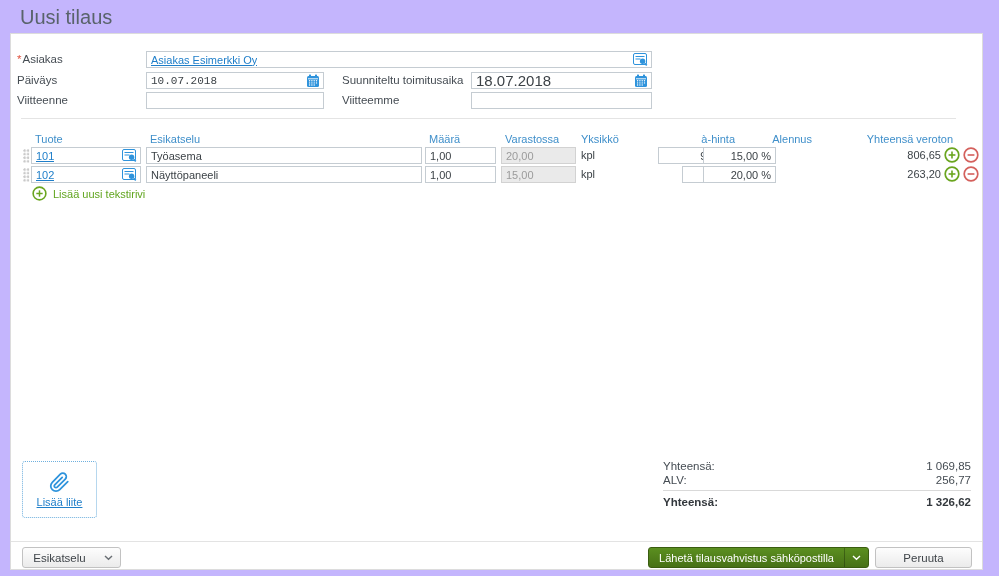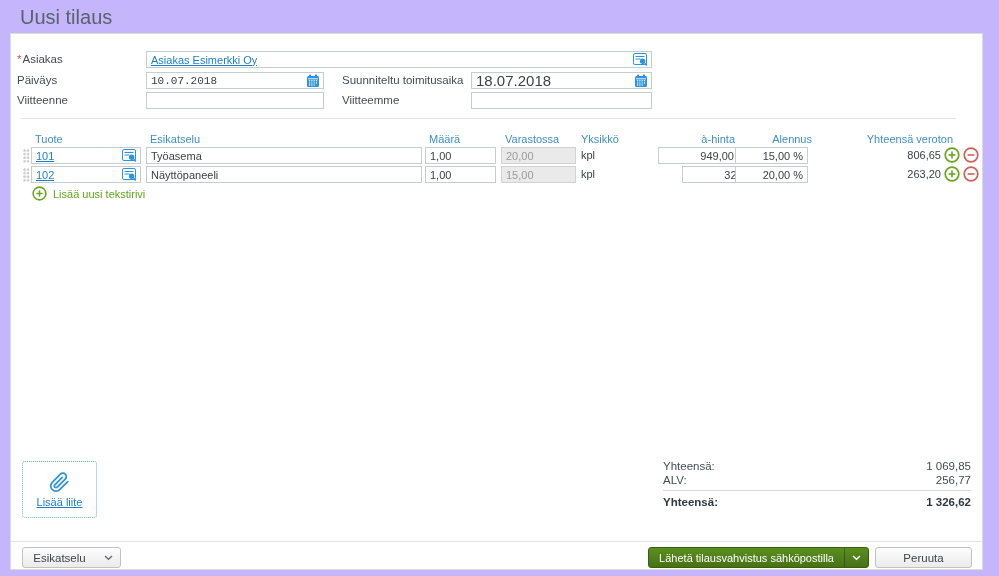--- a/index.html
+++ b/index.html
@@ -32,21 +32,21 @@
   .trow { position:absolute; left:0; right:0; height:17px; }
   .grip { position:absolute; left:12px; top:2px; width:7px; height:14px;
           background-image:radial-gradient(circle at 1.6px 1.6px,#c9c9c9 1.1px,transparent 1.5px);
           background-size:3.5px 3.6px; cursor:grab; }
   .c-prod  { left:20px;  width:110px; }
   .c-name  { left:135px; width:276px; }
   .c-qty   { left:414px; width:71px; }
   .c-stock { left:490px; width:75px; }
   .c-unit  { position:absolute; left:570px; font-size:11px; color:#3c4247; line-height:17px; }
   .c-price { left:647px; width:81px; text-align:right; }
-  .c-disc  { left:724px; width:73px; text-align:right; }
+  .c-disc  { left:692px; width:73px; text-align:right; }
   .c-total { position:absolute; left:780px; width:150px; text-align:right; font-size:11px;
              color:#3c4247; line-height:17px; }
   .c-plus  { position:absolute; left:933px; top:0; }
   .c-minus { position:absolute; left:952px; top:0; }
   .inp:disabled { background:#eaeaea; color:#9b9b9b; border-color:#d2d2d2; }
 
   .add-row-link { position:absolute; display:flex; align-items:center; gap:6px; cursor:pointer; }
   .add-row-link span { font-size:11px; color:#61a51f; }
 
   

